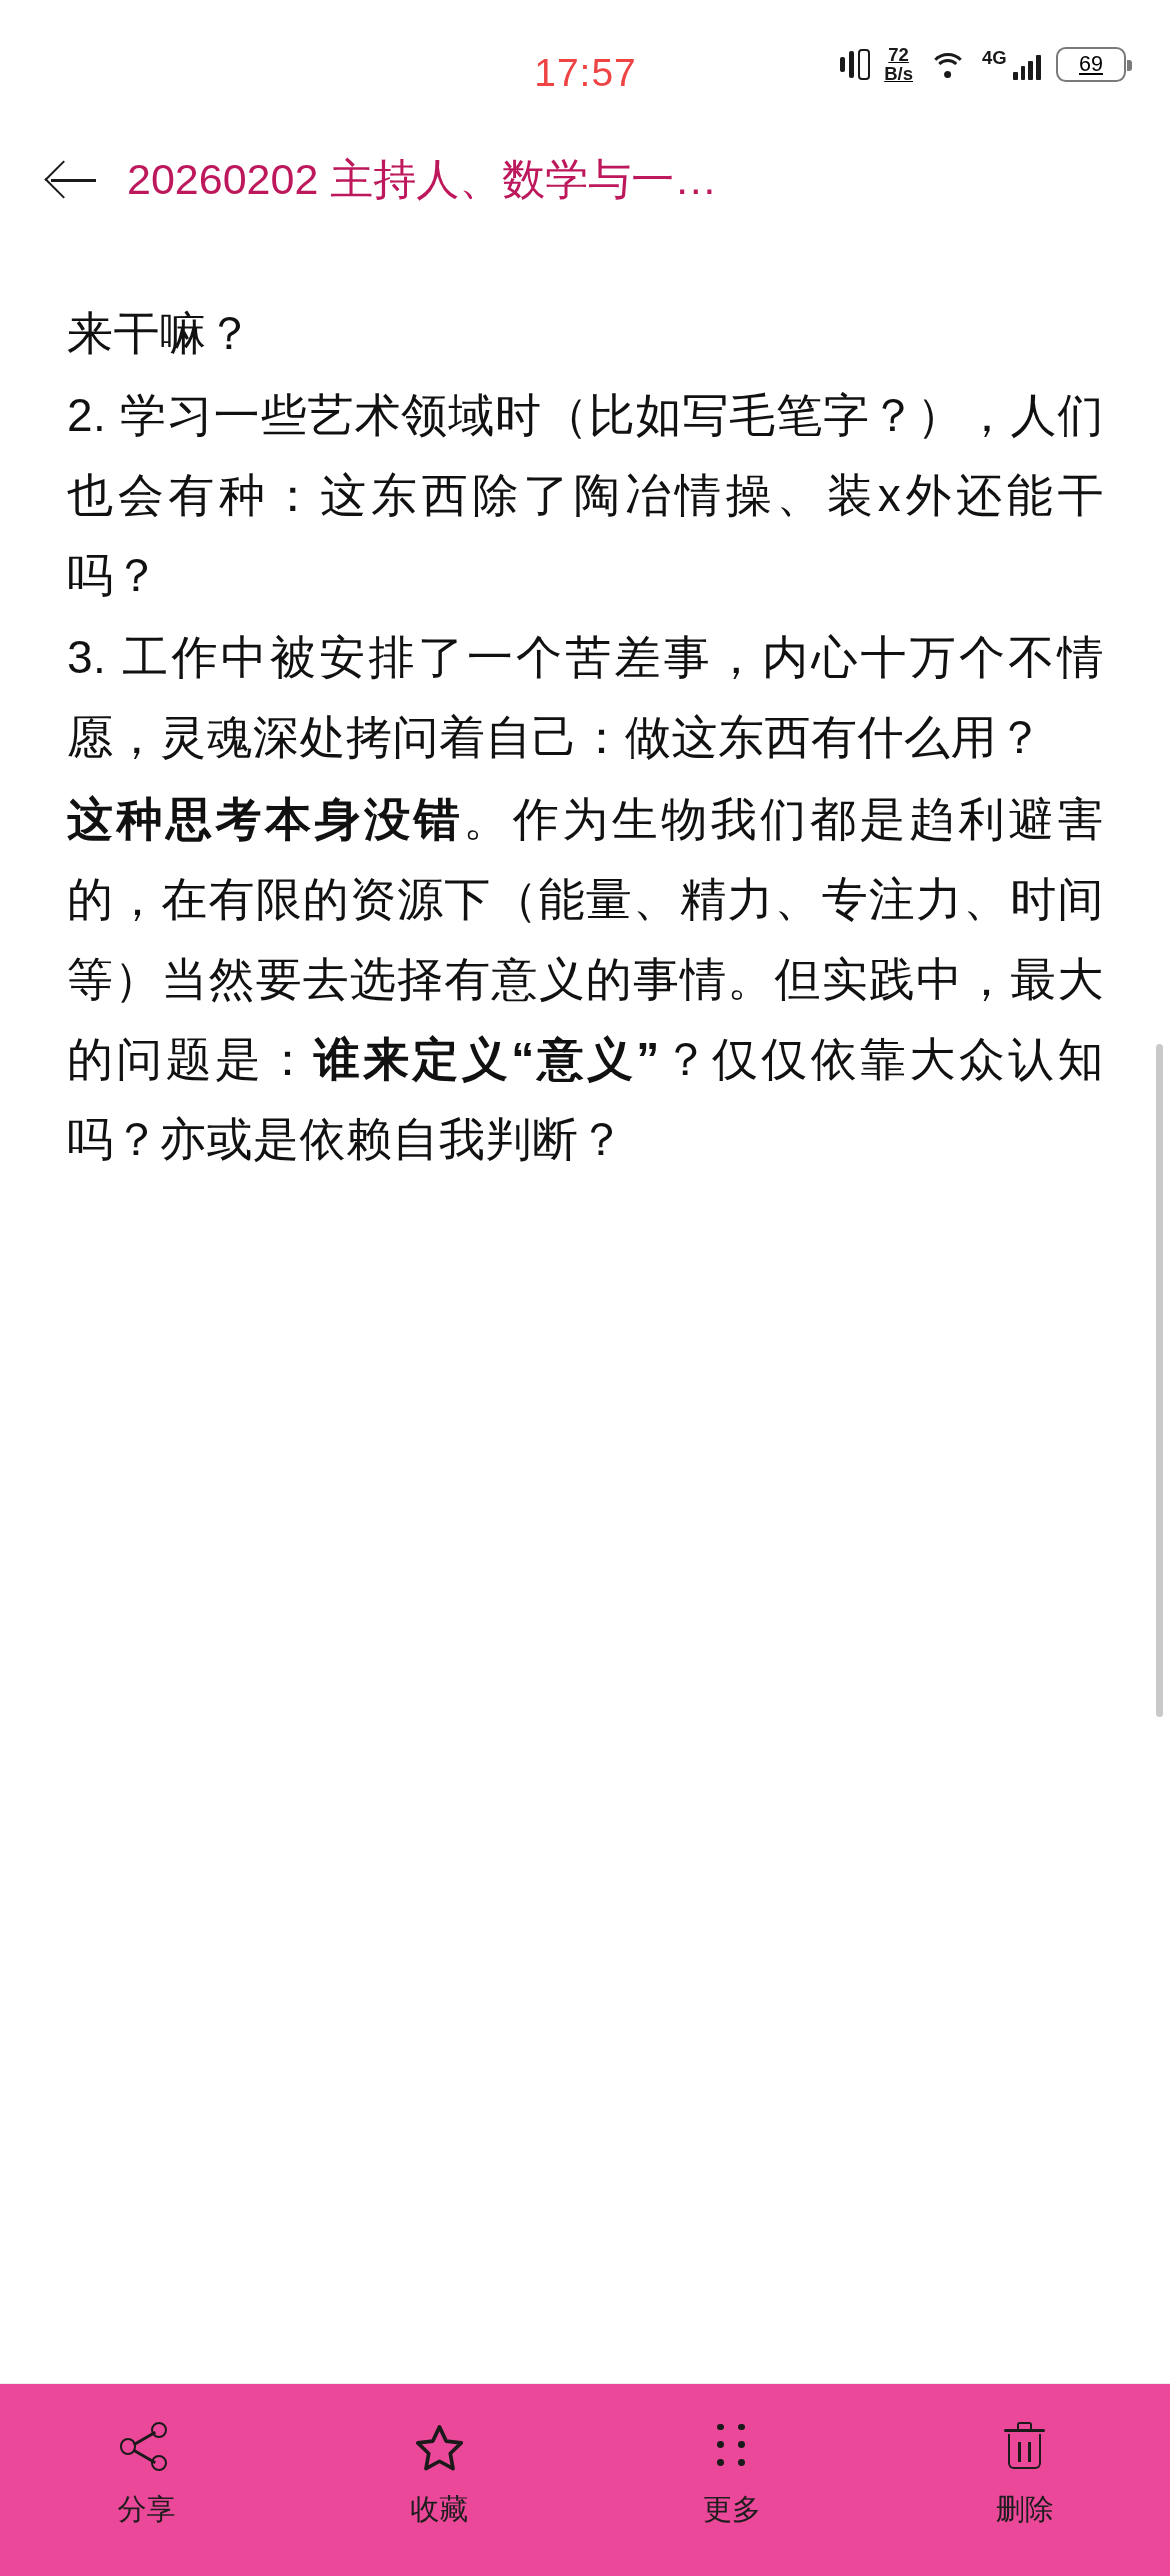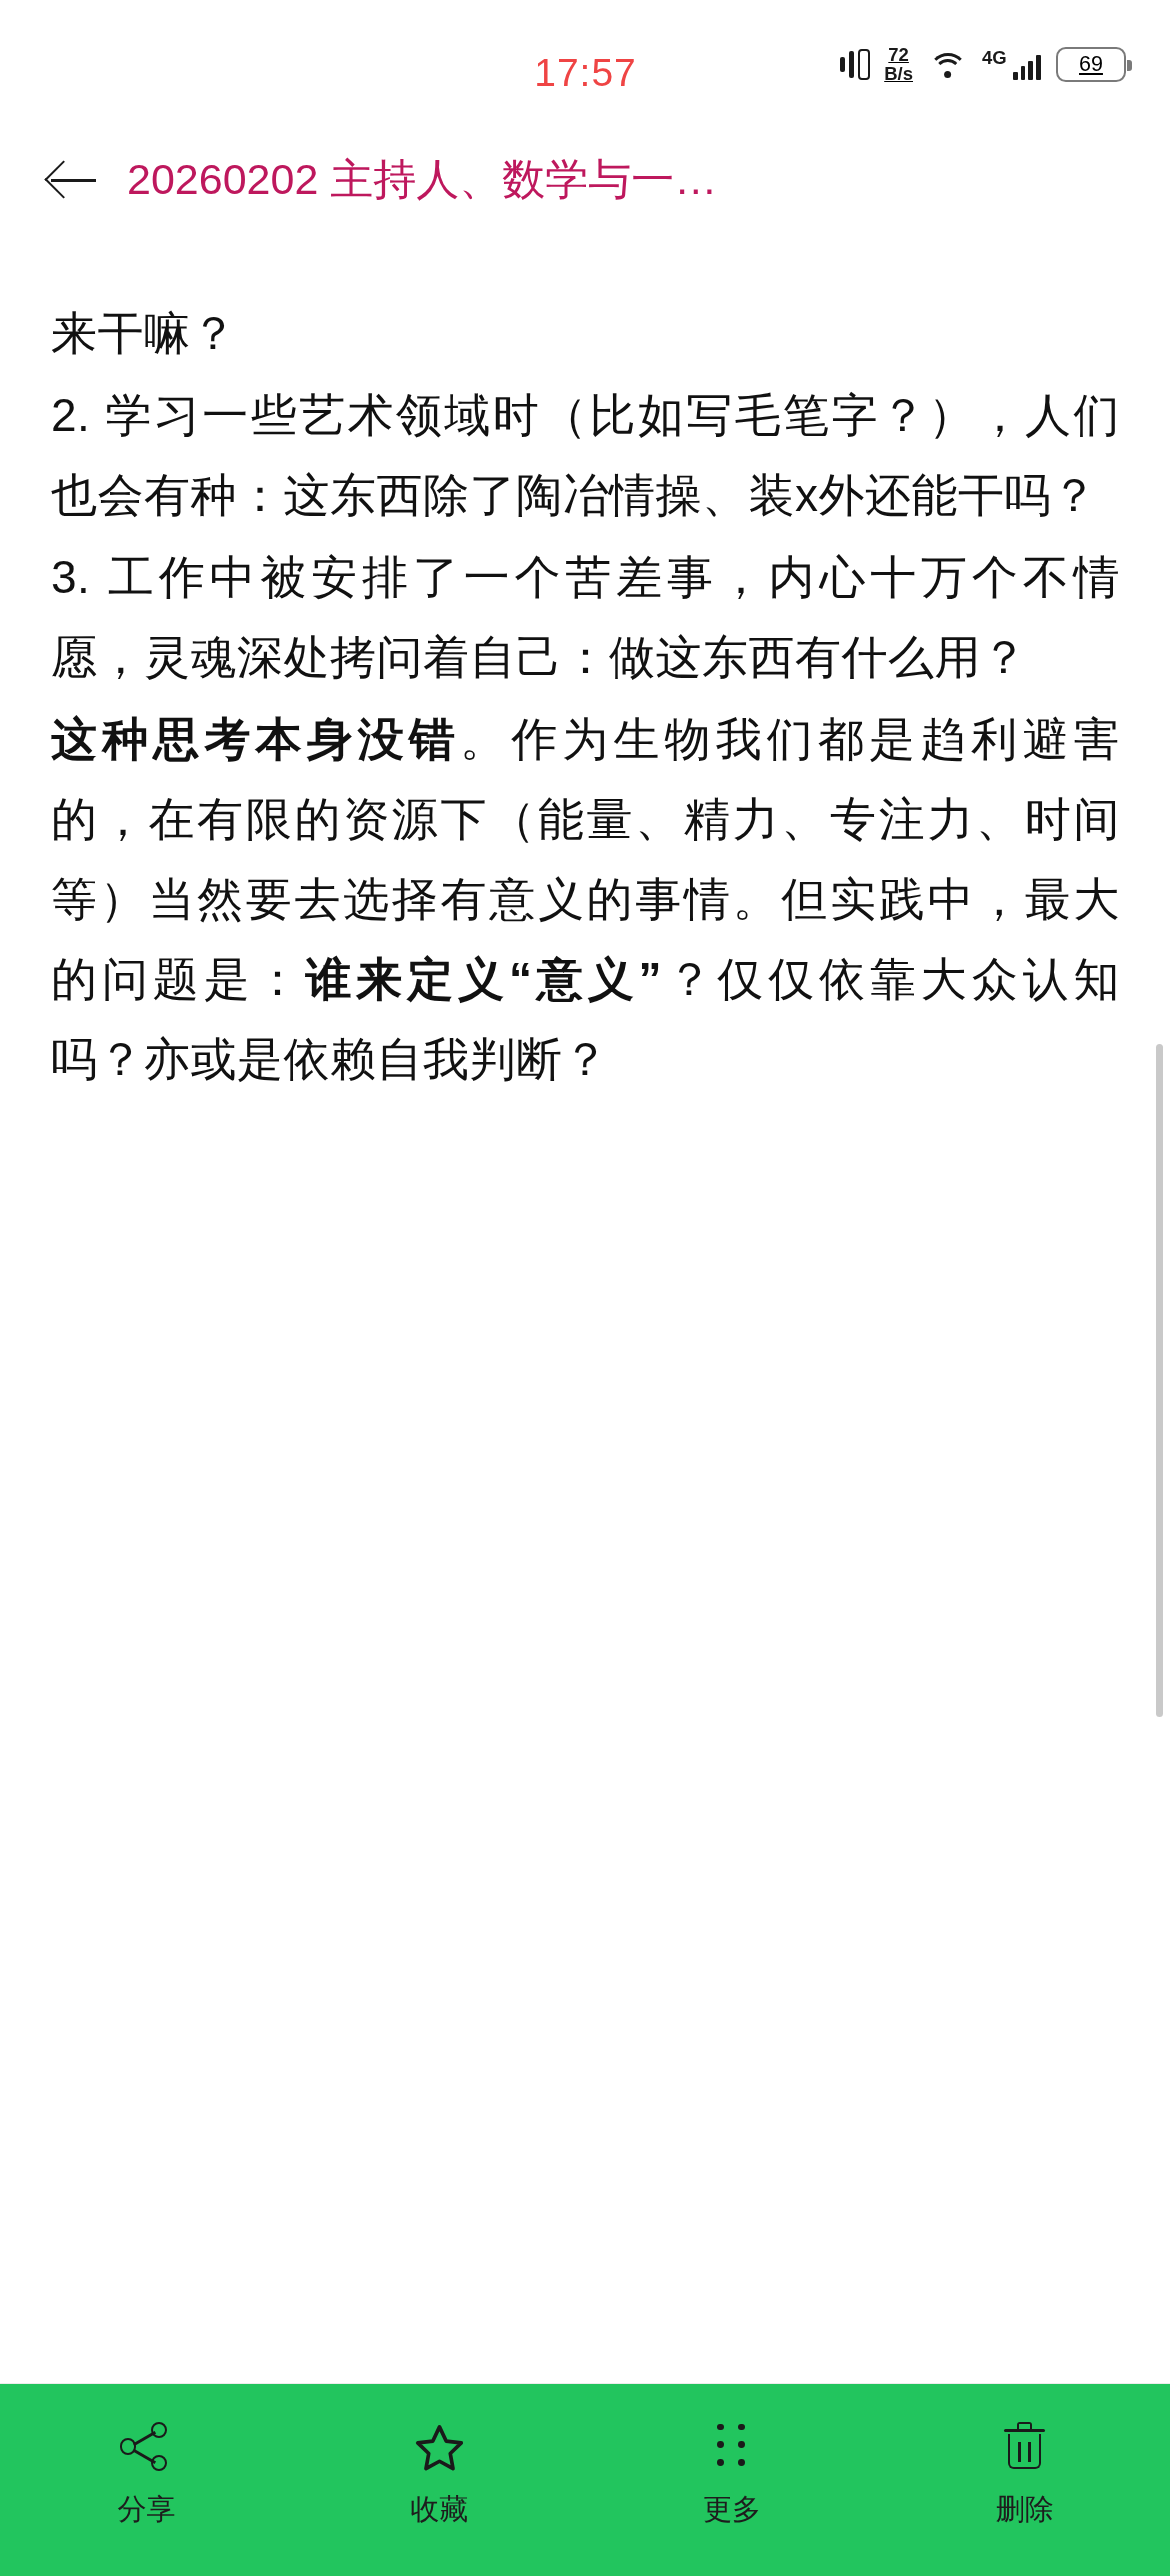--- a/index.html
+++ b/index.html
@@ -203,21 +203,21 @@
   }
 
   
   .article {
     position: absolute;
     top: 293px;
     left: 0;
     width: 1171px;
     height: 2069px;
     overflow: hidden;
-    padding: 0 51px;
+    padding: 0 67px;
     box-sizing: border-box;
   }
   .para {
     font-size: 46px;
     line-height: 80px;
     color: #111111;
     margin: 0 0 2px 0;
     text-align: justify;
     letter-spacing: 0.5px;
   }
@@ -243,21 +243,21 @@
     background: #ffffff;
   }
 
   
   .bottombar {
     position: absolute;
     left: 0;
     bottom: 0;
     width: 1171px;
     height: 193px;
-    background: #22c55e;
+    background: #ec4899;
     border-top: 1px solid #ececec;
     display: flex;
     align-items: center;
     justify-content: space-around;
     box-sizing: border-box;
     padding-bottom: 9.8px;
   }
   .tool {
     width: 195px;
     display: flex;

